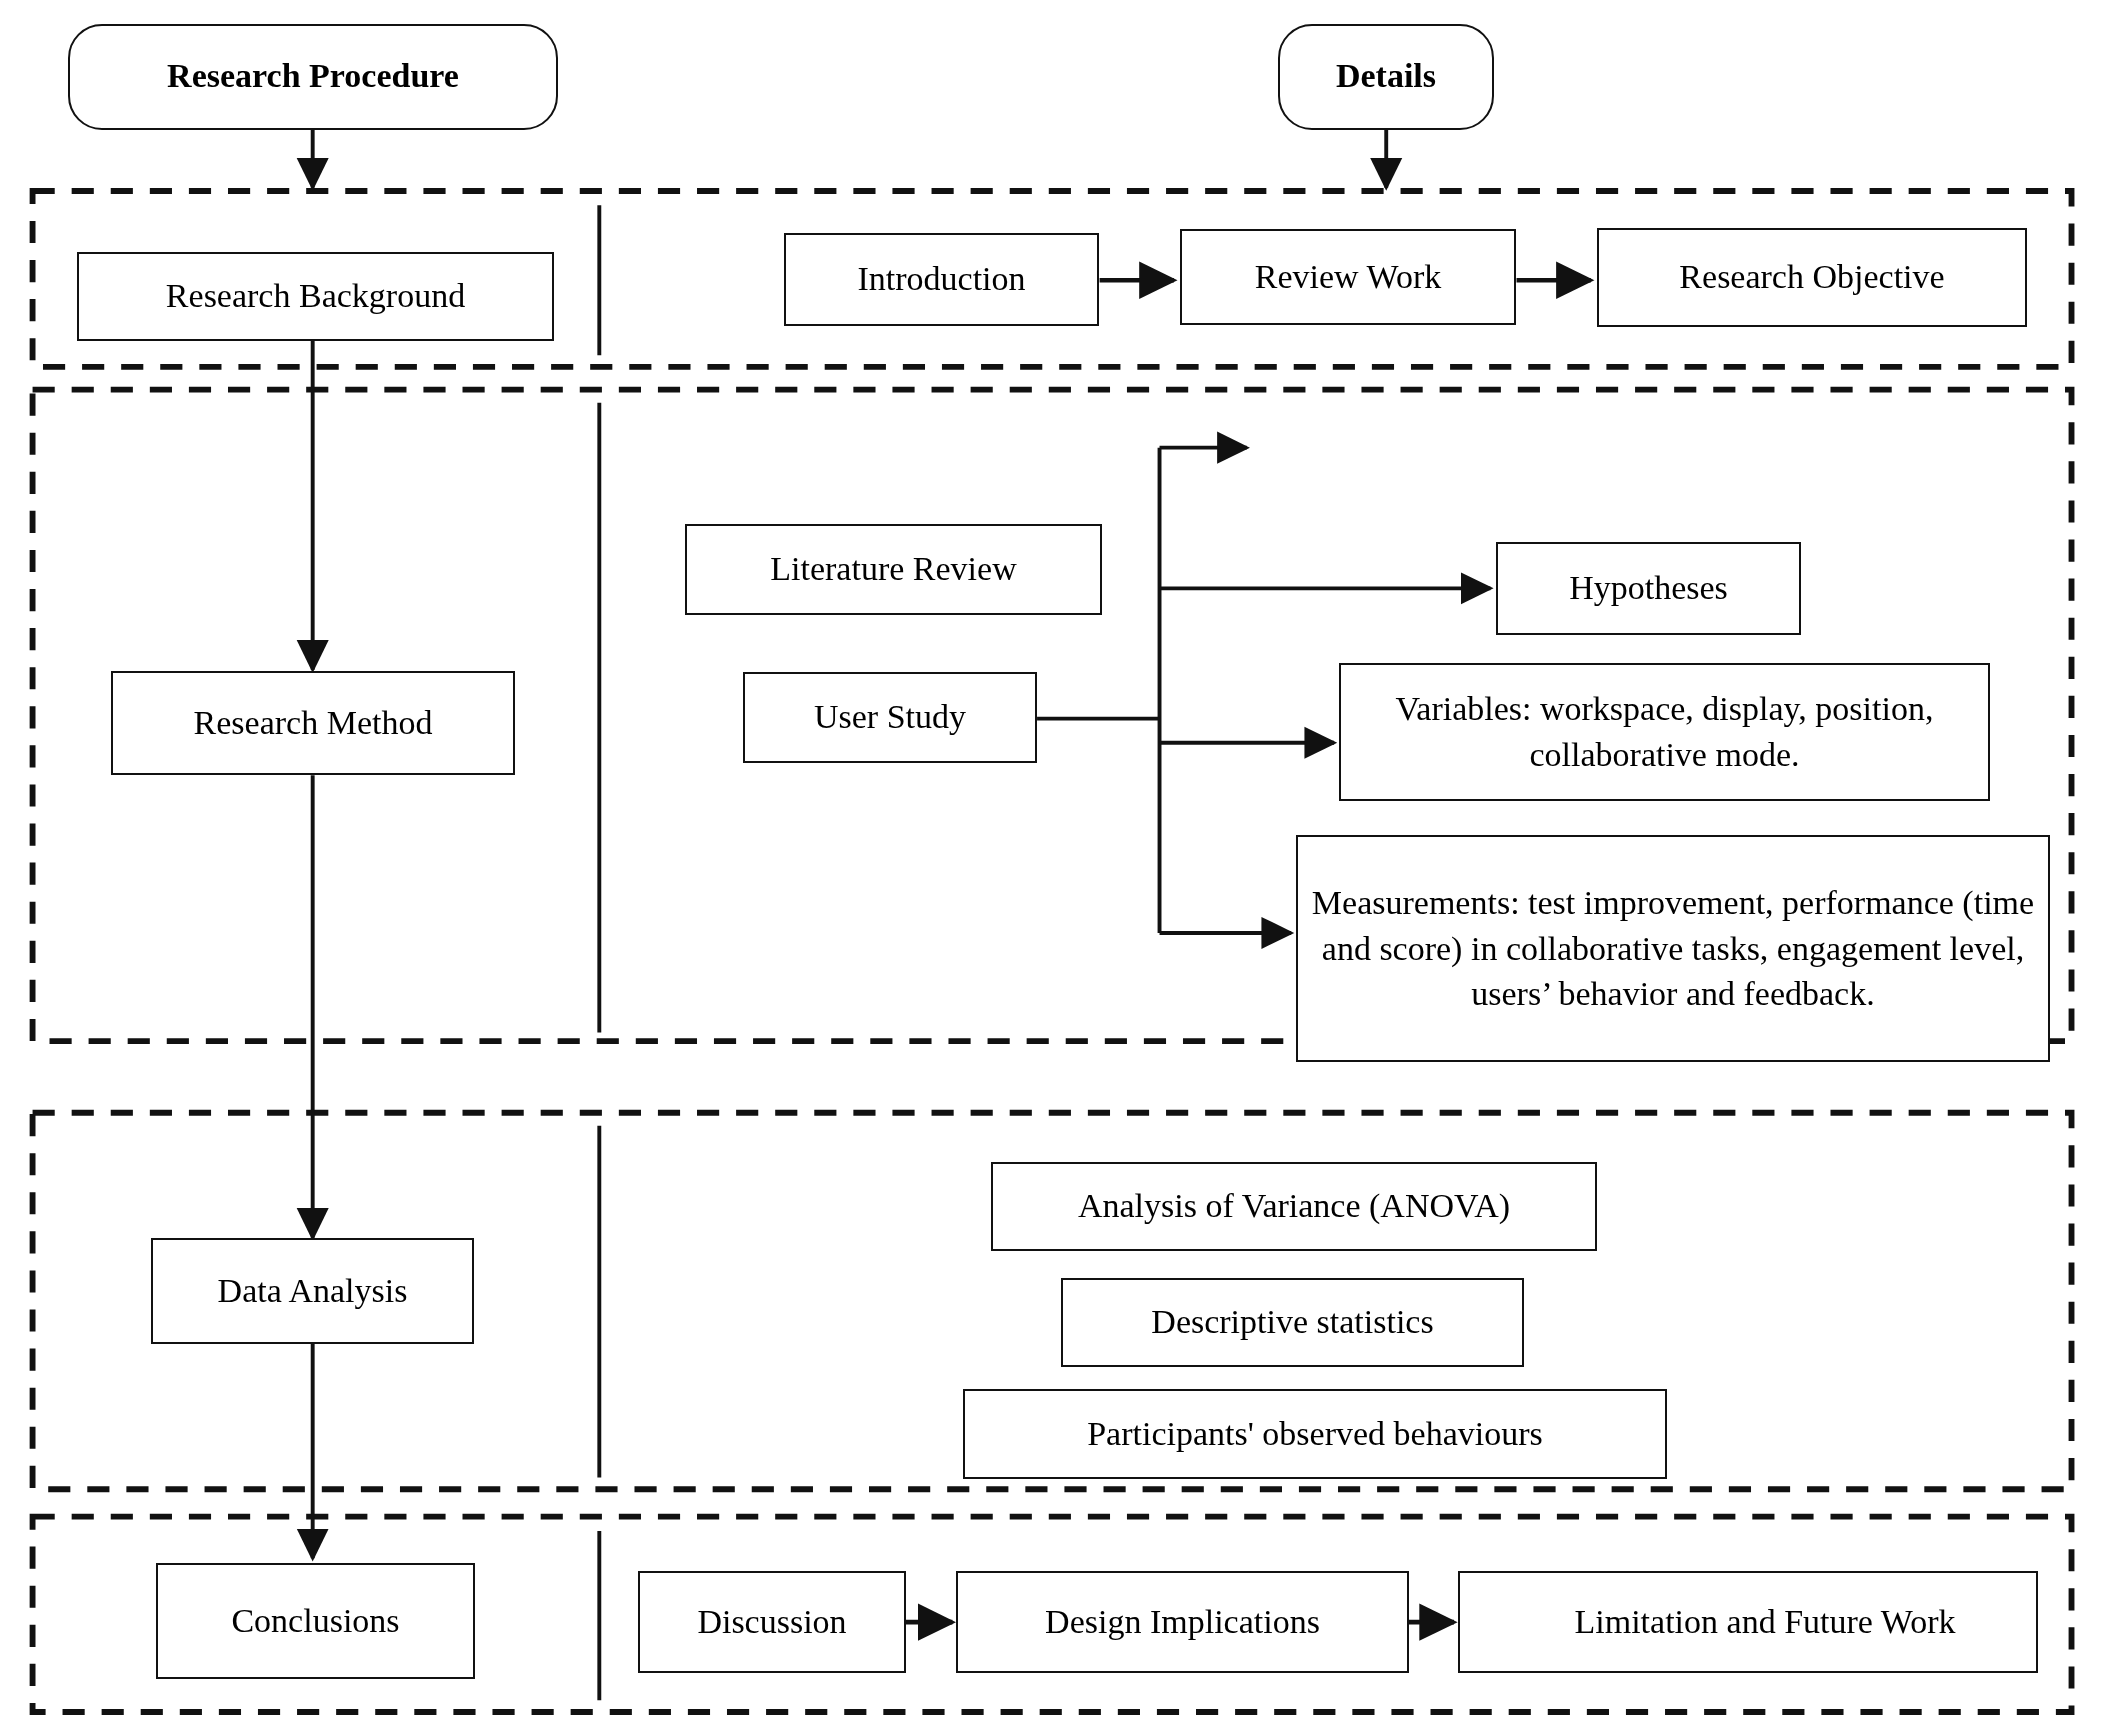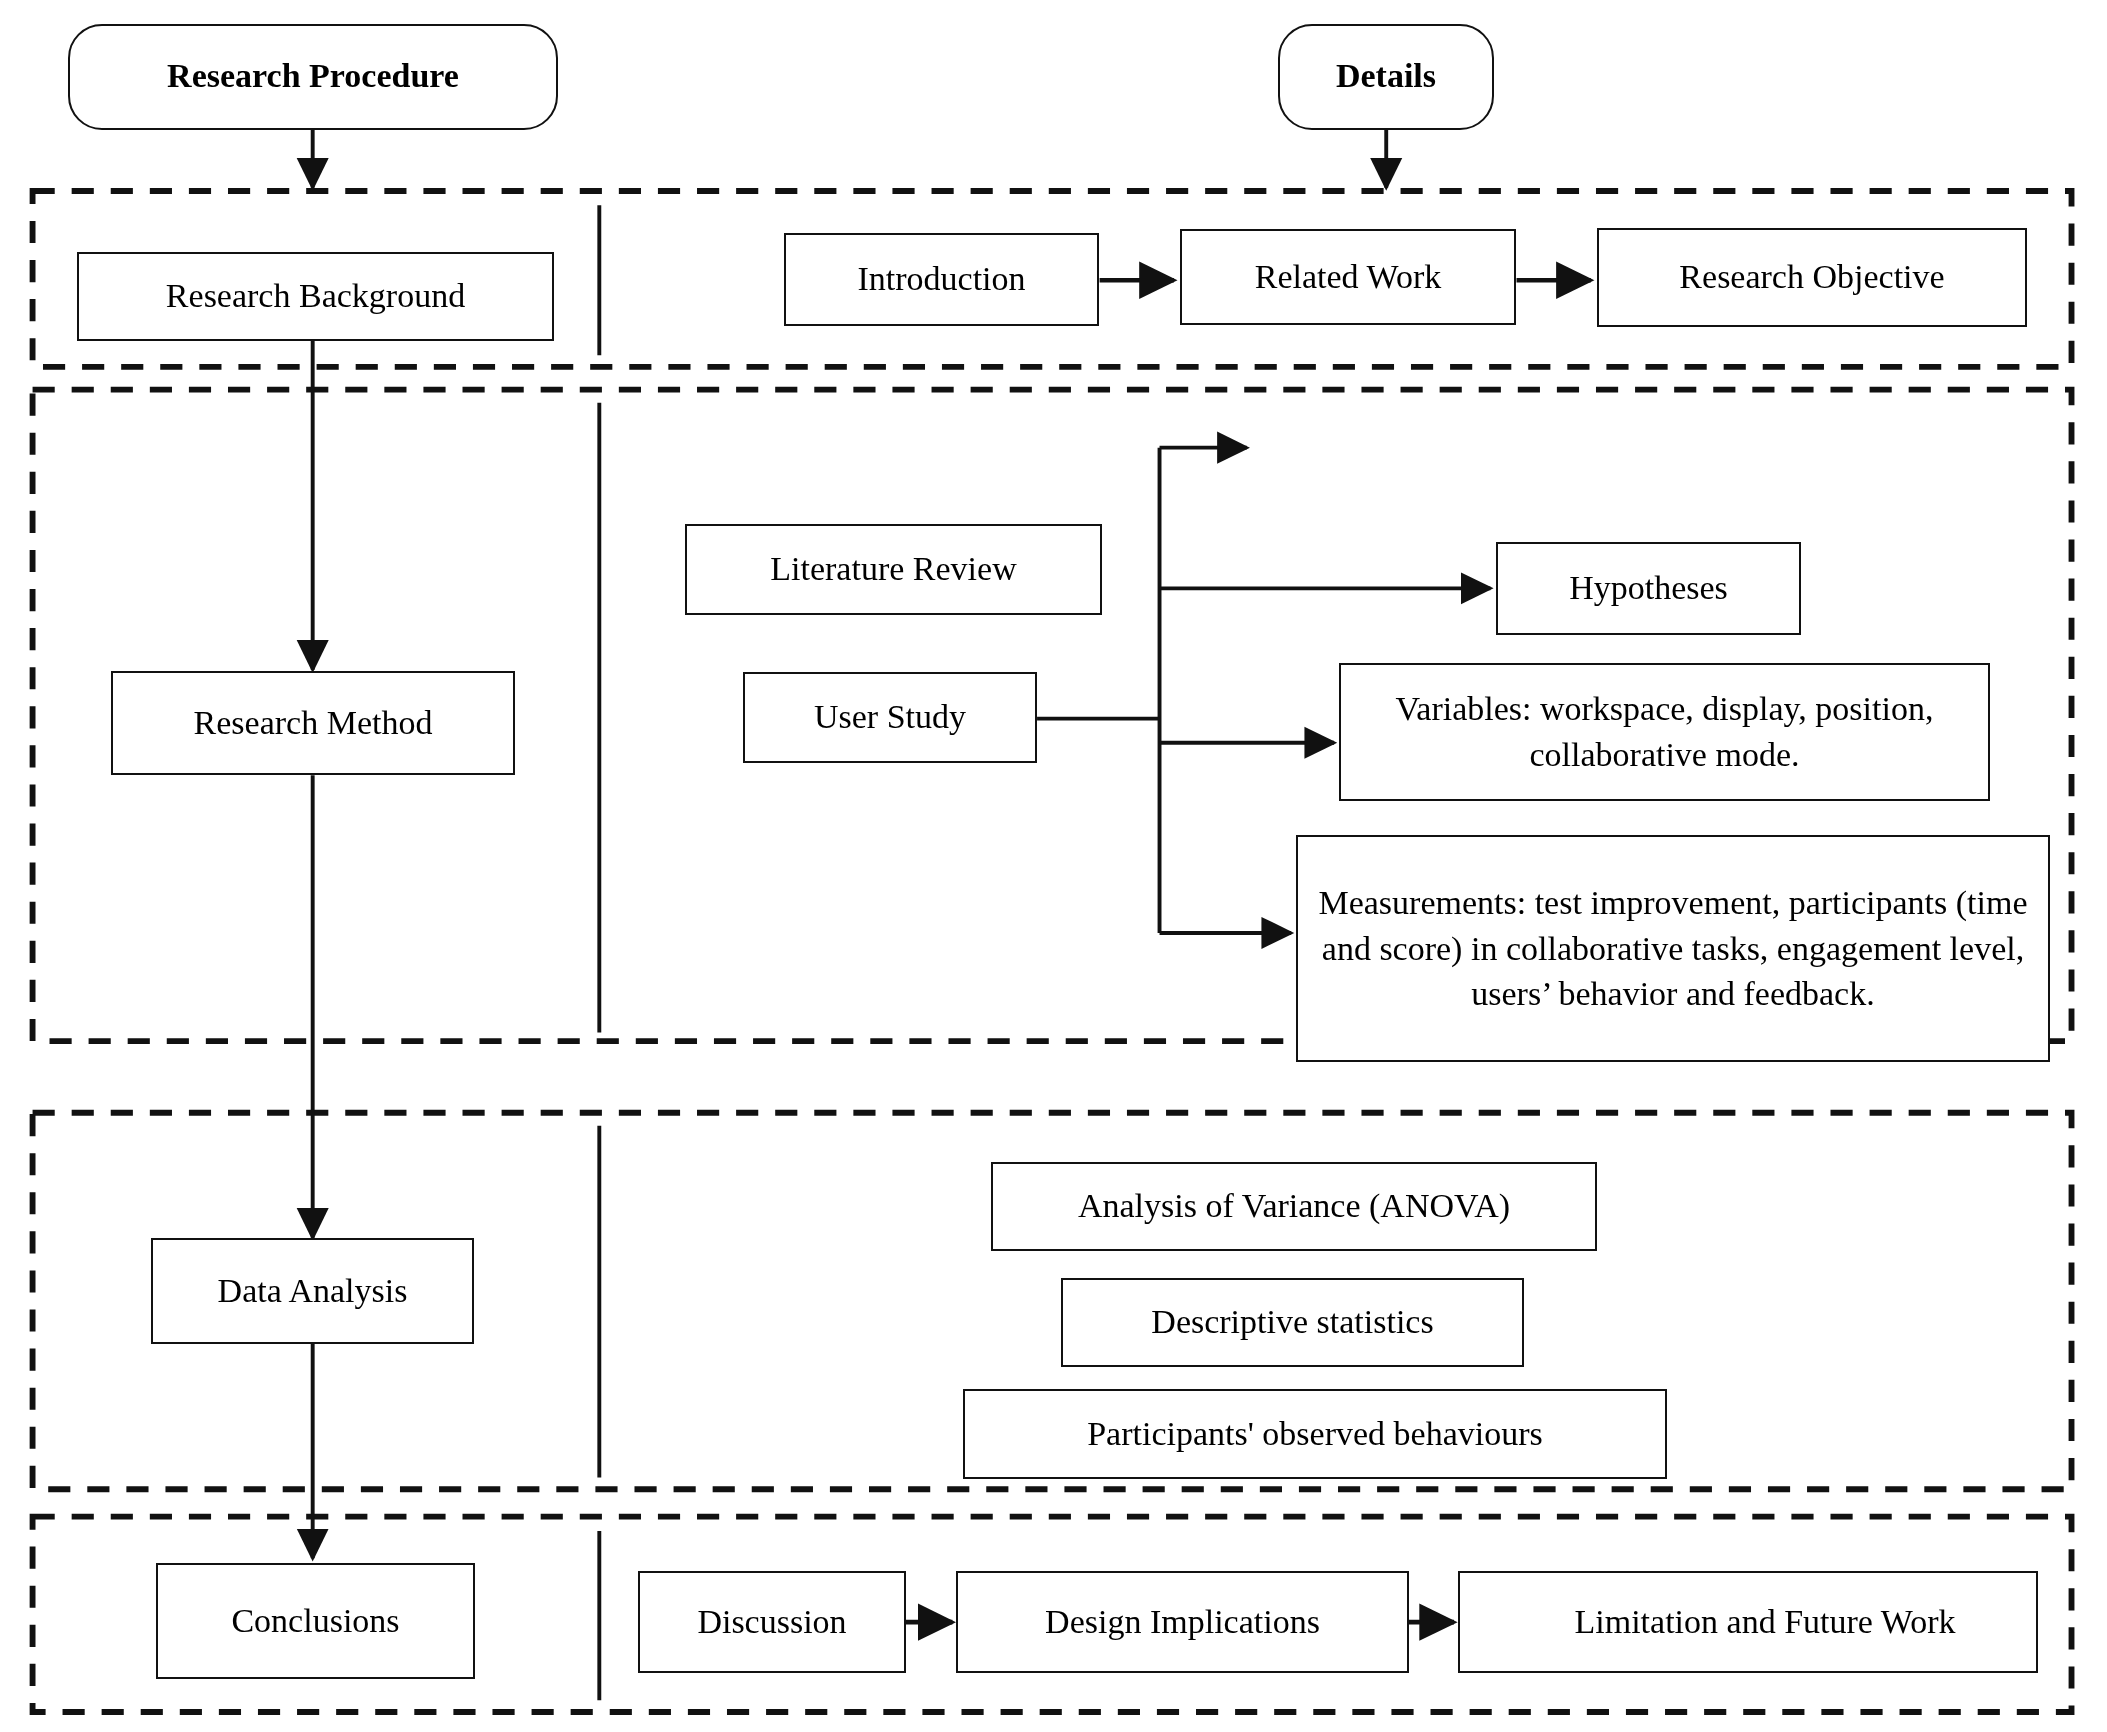--- a/index.html
+++ b/index.html
@@ -116,21 +116,21 @@
 
   <div class="node" style="left:77px; top:252px; width:477px; height:89px;">
     <span class="txt">Research Background</span>
   </div>
 
   <div class="node" style="left:784px; top:233px; width:315px; height:93px;">
     <span class="txt">Introduction</span>
   </div>
 
   <div class="node" style="left:1180px; top:229px; width:336px; height:96px;">
-    <span class="txt">Related Work</span>
+    <span class="txt">Review Work</span>
   </div>
 
   <div class="node" style="left:1597px; top:228px; width:430px; height:99px;">
     <span class="txt">Research Objective</span>
   </div>
 
   <div class="node" style="left:111px; top:671px; width:404px; height:104px;">
     <span class="txt">Research Method</span>
   </div>
 
@@ -145,21 +145,21 @@
 
   <div class="node" style="left:1496px; top:542px; width:305px; height:93px;">
     <span class="txt">Hypotheses</span>
   </div>
 
   <div class="node multiline" style="left:1339px; top:663px; width:651px; height:138px;">
     <span class="txt">Variables: workspace, display, position, collaborative mode.</span>
   </div>
 
   <div class="node multiline" style="left:1296px; top:835px; width:754px; height:227px;">
-    <span class="txt">Measurements: test improvement, participants (time and score) in collaborative tasks, engagement level, users’ behavior and feedback.</span>
+    <span class="txt">Measurements: test improvement, performance (time and score) in collaborative tasks, engagement level, users’ behavior and feedback.</span>
   </div>
 
   <div class="node" style="left:151px; top:1238px; width:323px; height:106px;">
     <span class="txt">Data Analysis</span>
   </div>
 
   <div class="node" style="left:991px; top:1162px; width:606px; height:89px;">
     <span class="txt">Analysis of Variance (ANOVA)</span>
   </div>
 

